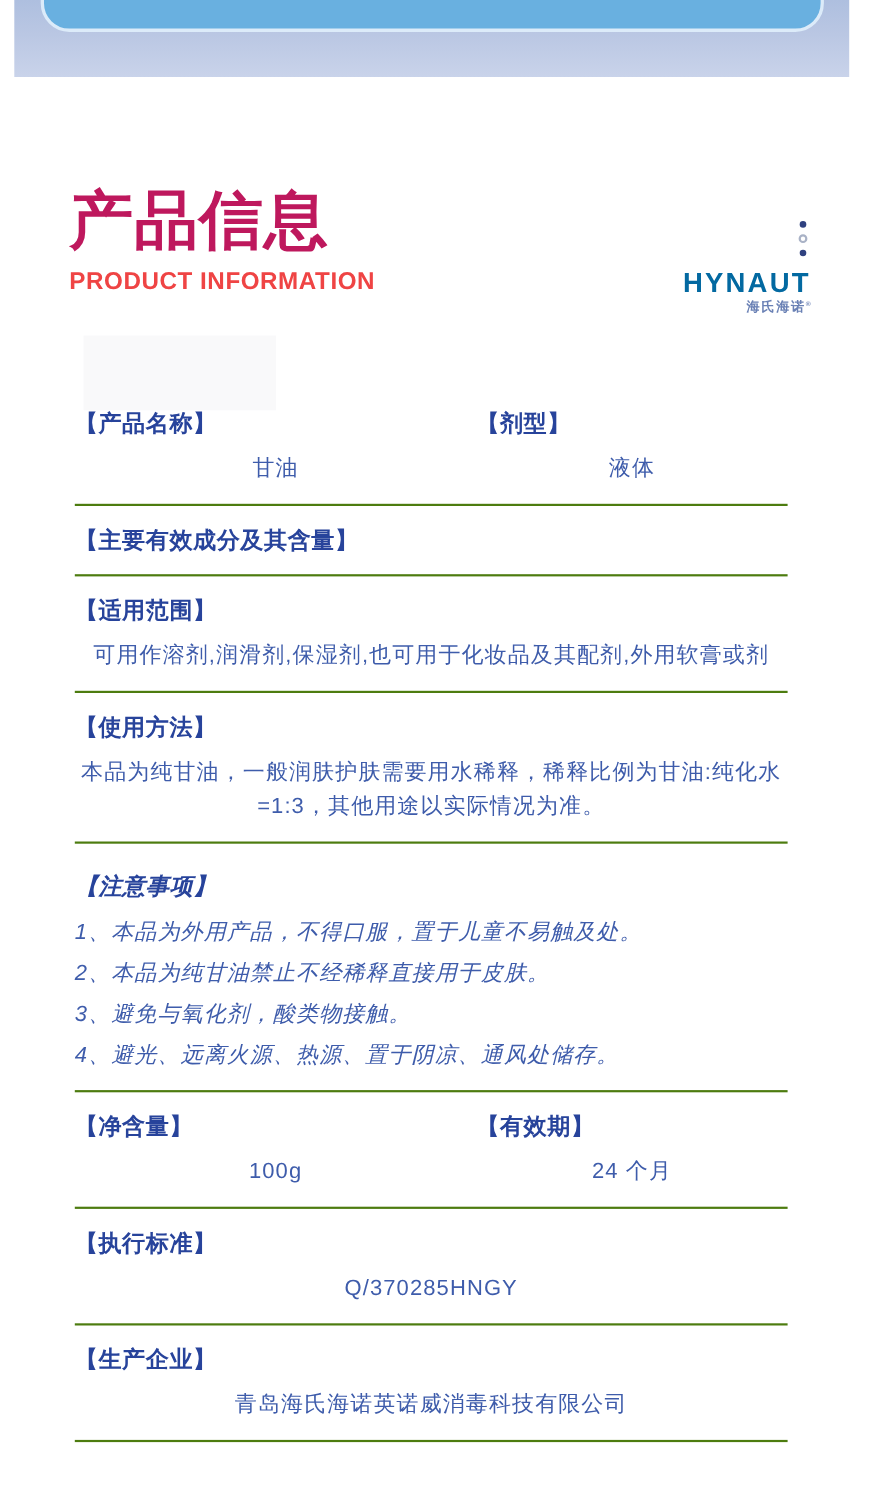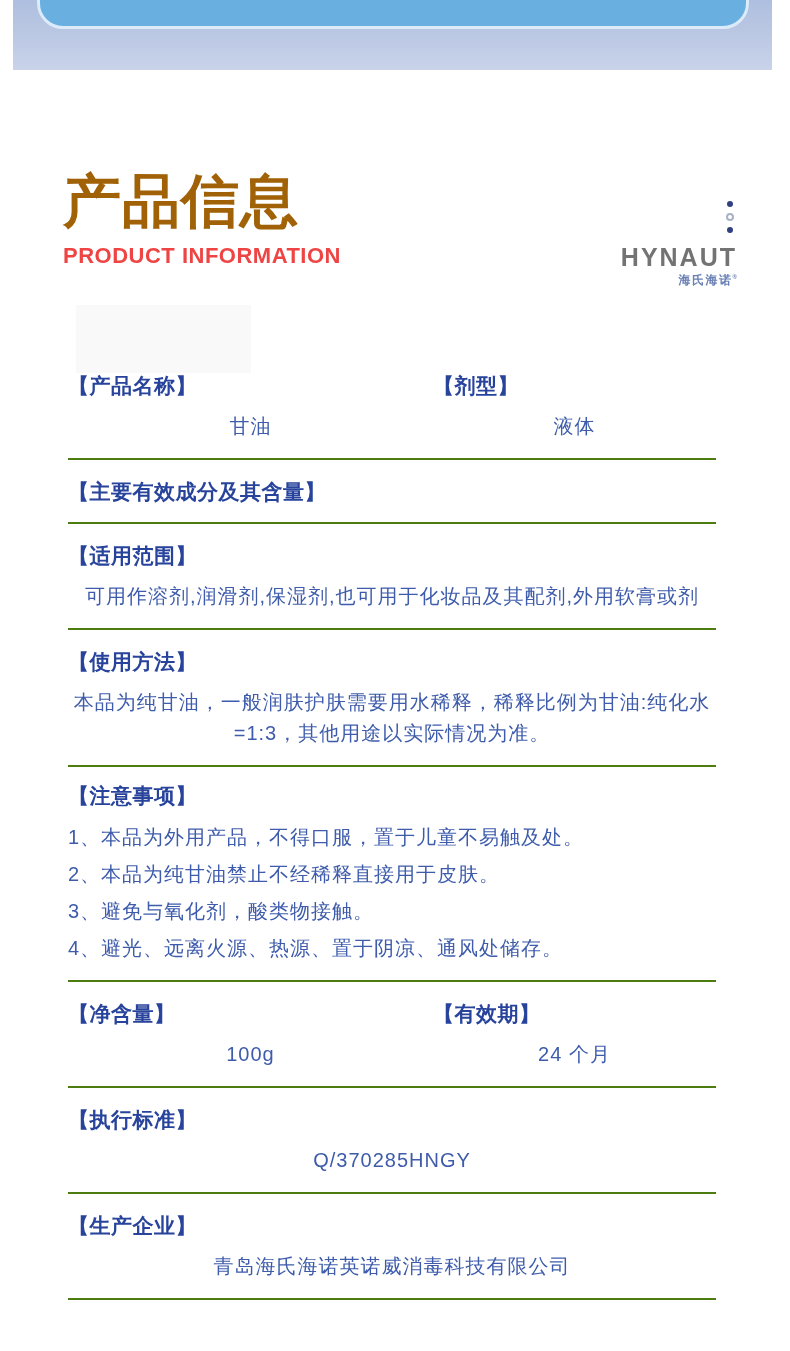--- a/index.html
+++ b/index.html
@@ -51,21 +51,21 @@
   
   .page-header {
     position: absolute;
     left: 63px;
     top: 168px;
   }
   .page-title {
     font-size: 58px;
     line-height: 66px;
     font-weight: 800;
-    color: #a16207;
+    color: #be185d;
     letter-spacing: 1px;
   }
   .page-subtitle {
     margin-top: 9px;
     font-size: 22px;
     font-weight: 700;
     color: #ef4444;
     letter-spacing: 0.5px;
   }
 
@@ -89,21 +89,21 @@
     width: 6px;
     height: 6px;
     border-radius: 50%;
   }
   .dot.filled { background: #2f4180; }
   .dot.ring   { background: transparent; border: 2px solid #a9b2c6; width: 4px; height: 4px; }
   .logo-brand {
     margin-top: 11px;
     font-size: 25px;
     font-weight: 700;
-    color: #737373;
+    color: #0369a1;
     letter-spacing: 2px;
     line-height: 26px;
   }
   .logo-brand-cn {
     font-size: 12px;
     font-weight: 700;
     color: #6a81b5;
     letter-spacing: 1.5px;
     line-height: 14px;
   }
@@ -117,21 +117,21 @@
     position: absolute;
     left: 68px;
     top: 358px;
     width: 648px;
   }
   .row {
     padding: 18px 0 16px 0;
     border-bottom: 2px solid #4d7c0f;
   }
   .row.first { padding-top: 14px; }
-  .row.compact { padding: 15px 0 13px 0; }
+  .row.compact { padding: 26px 0 13px 0; font-style: italic; }
   .field-label {
     font-size: 21px;
     font-weight: 700;
     color: #27439b;
     line-height: 28px;
     letter-spacing: 0.5px;
   }
   .field-value {
     margin-top: 11px;
     font-size: 20px;

